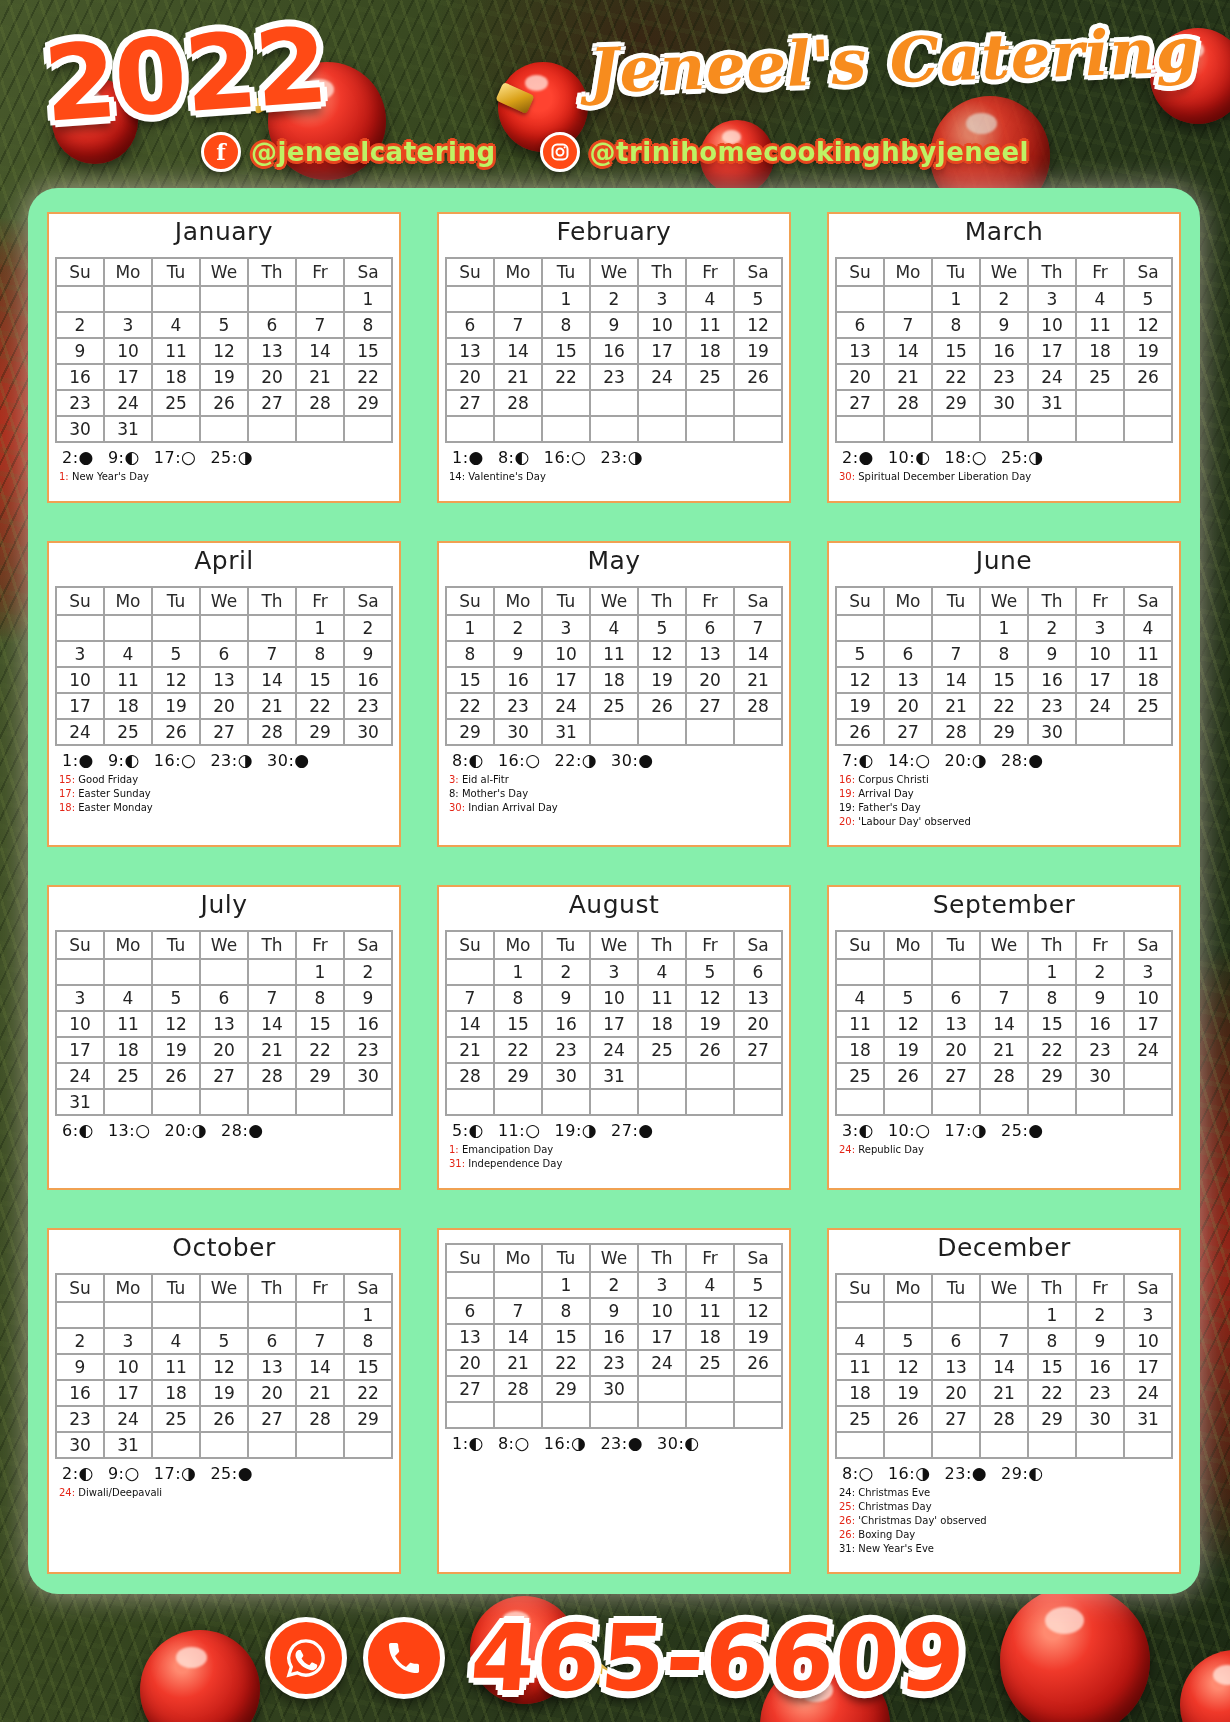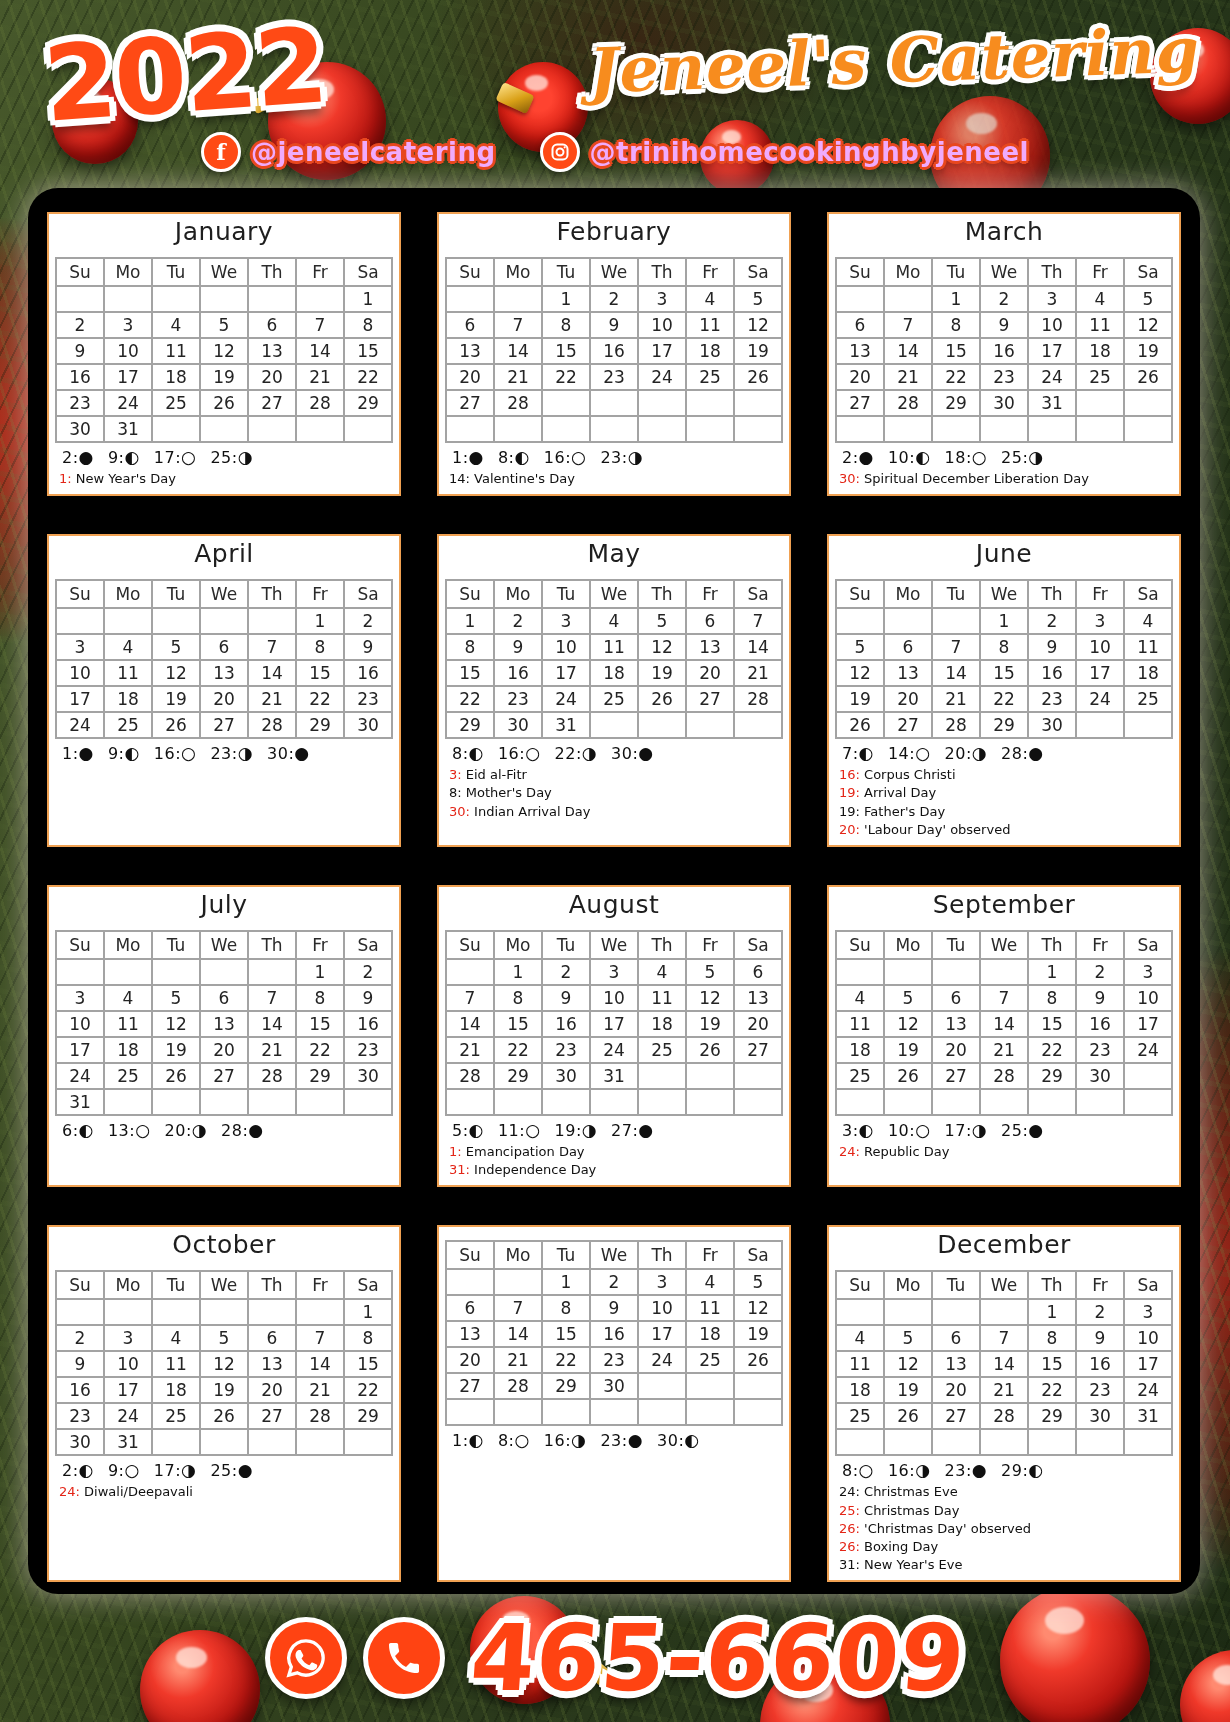--- a/index.html
+++ b/index.html
@@ -40,60 +40,60 @@
   .b10{left:1000px;top:1586px;width:150px;height:150px}
   .b11{left:1180px;top:1650px;width:110px;height:110px}
   .tinsel{position:absolute;border-radius:4px;
     background:linear-gradient(135deg,#ffe28a,#d9a017 55%,#8a5e07);box-shadow:0 2px 4px rgba(0,0,0,.5)}
   .t1{left:498px;top:88px;width:34px;height:20px;transform:rotate(24deg)}
   .t2{left:252px;top:96px;width:22px;height:14px;transform:rotate(-30deg)}
   .t3{left:586px;top:1666px;width:30px;height:18px;transform:rotate(40deg)}
 
   
   #panel{position:absolute;left:28px;top:188px;width:1172px;height:1406px;z-index:2;
-    background:#000000;border-radius:30px;box-shadow:0 0 30px rgba(255,235,230,.55);}
+    background:#86efac;border-radius:30px;box-shadow:0 0 30px rgba(255,235,230,.55);}
   #months-grid{position:absolute;inset:0;box-sizing:border-box;padding:24px 14px 20px;
     display:grid;grid-template-columns:repeat(3,354px);column-gap:36px;row-gap:38px;justify-content:center;}
 
   
   .month{border:2px solid #f0a152;background:#fff;box-sizing:border-box;
     padding:3px 6px 6px;display:flex;flex-direction:column;}
   .month-title{margin:0;text-align:center;font-size:25px;font-weight:normal;color:#1e1e1e;
     line-height:1.2;letter-spacing:.5px;}
   table.cal{width:100%;border-collapse:collapse;table-layout:fixed;margin-top:10px;}
   table.cal th{border:2px solid #a3a3a3;height:26px;font-size:17px;font-weight:500;color:#2a2a2a;padding:0;}
   table.cal td{border:2px solid #a3a3a3;height:24px;font-size:17px;font-weight:500;color:#242424;
     text-align:center;padding:0;}
   td.red, .hnum.red{color:#e32517;}
   td.gray{color:#8a8a8a;}
   .moon-line{text-align:left;font-size:16px;color:#101010;margin-top:4px;letter-spacing:.5px;}
   .moon-entry{margin:0 7px;white-space:nowrap;}
   .moon-glyph{font-size:17px;}
   .holidays{margin-top:3px;padding-left:4px;}
-  .holiday{font-size:13px;line-height:1.4;color:#101010;}
+  .holiday{font-size:10px;line-height:1.4;color:#101010;}
   .hnum{font-weight:500;}
 
   
   #year{position:absolute;left:44px;top:14px;z-index:3;
     font-size:104px;font-weight:bold;letter-spacing:-2px;color:#ff4a15;transform:rotate(-4deg);
     text-shadow:-5px -5px 0 #fff,5px -5px 0 #fff,-5px 5px 0 #fff,5px 5px 0 #fff,
       -7px 0 0 #fff,7px 0 0 #fff,0 -7px 0 #fff,0 7px 0 #fff,0 12px 10px rgba(0,0,0,.45);}
   #brand{position:absolute;right:30px;top:24px;z-index:3;
     font-family:"DejaVu Serif","Liberation Serif",serif;font-style:italic;font-weight:bold;
     font-size:62px;color:#f78c1e;transform:rotate(-2deg);letter-spacing:1px;
     text-shadow:-4px -4px 0 #fff,4px -4px 0 #fff,-4px 4px 0 #fff,4px 4px 0 #fff,
       -5px 0 0 #fff,5px 0 0 #fff,0 -5px 0 #fff,0 5px 0 #fff,0 9px 8px rgba(0,0,0,.4);}
   #socials{position:absolute;left:0;right:0;top:132px;z-index:3;
     display:flex;justify-content:center;align-items:center;gap:44px;}
   .social-item{display:flex;align-items:center;gap:10px;}
   .badge{width:34px;height:34px;border-radius:50%;background:#ff4a15;border:3px solid #fff;
     color:#fff;display:flex;align-items:center;justify-content:center;
     font-weight:bold;font-size:22px;font-family:"DejaVu Serif",serif;
     box-shadow:0 3px 6px rgba(0,0,0,.4);}
-  .social-label{font-size:26px;font-weight:bold;color:#f0abfc;letter-spacing:.5px;
+  .social-label{font-size:26px;font-weight:bold;color:#bef264;letter-spacing:.5px;
     text-shadow:-2px -2px 0 #e8471f,2px -2px 0 #e8471f,-2px 2px 0 #e8471f,2px 2px 0 #e8471f,
       -3px 0 0 #e8471f,3px 0 0 #e8471f,0 -3px 0 #e8471f,0 3px 0 #e8471f,0 5px 6px rgba(0,0,0,.35);}
 
   
   #footer{position:absolute;left:0;right:0;top:1598px;height:120px;z-index:3;
     display:flex;align-items:center;justify-content:center;gap:16px;}
   .fbtn{width:72px;height:72px;border-radius:50%;background:#ff4312;border:5px solid #fff;
     display:flex;align-items:center;justify-content:center;box-shadow:0 5px 12px rgba(0,0,0,.45);}
   #phone-number{font-size:92px;font-weight:bold;color:#ff4312;letter-spacing:1px;
     transform:skewX(-4deg);margin-left:10px;
@@ -425,20 +425,25 @@
               <td>25</td>
               <td>26</td>
               <td>27</td>
               <td>28</td>
               <td>29</td>
               <td class="gray">30</td>
             </tr>
           </tbody>
         </table>
         <div class="moon-line"><span class="moon-entry">1:<span class="moon-glyph">●</span></span><span class="moon-entry">9:<span class="moon-glyph">◐</span></span><span class="moon-entry">16:<span class="moon-glyph">○</span></span><span class="moon-entry">23:<span class="moon-glyph">◑</span></span><span class="moon-entry">30:<span class="moon-glyph">●</span></span></div>
+        <div class="holidays">
+          <div class="holiday"><span class="hnum red">15:</span><span> Good Friday</span></div>
+          <div class="holiday"><span class="hnum red">17:</span><span> Easter Sunday</span></div>
+          <div class="holiday"><span class="hnum red">18:</span><span> Easter Monday</span></div>
+        </div>
       </section>
       <section class="month">
         <h2 class="month-title">May</h2>
         <table class="cal">
           <thead>
             <tr>
               <th>Su</th>
               <th>Mo</th>
               <th>Tu</th>
               <th>We</th>

